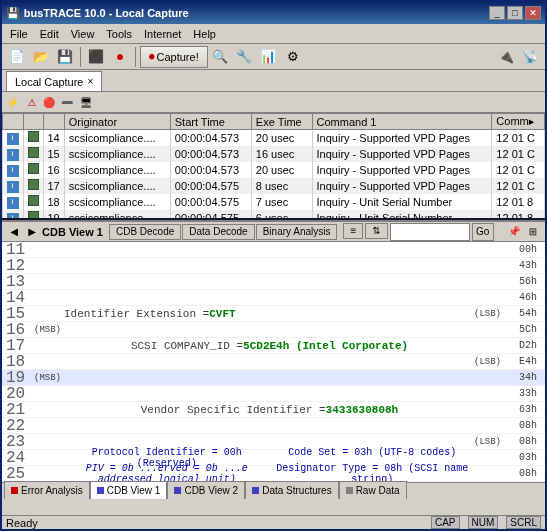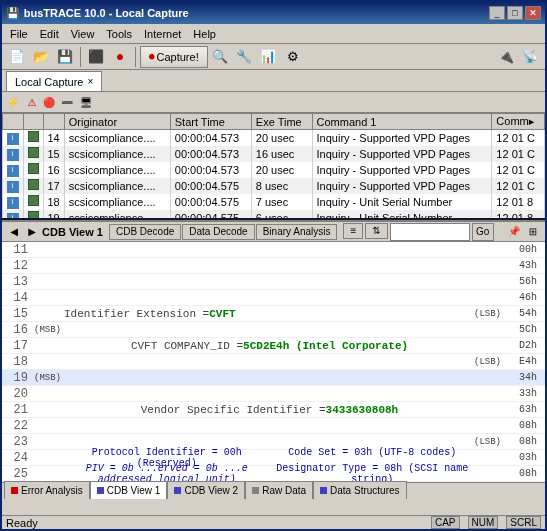--- a/index.html
+++ b/index.html
@@ -178,24 +178,24 @@
       display: flex;
       align-items: center;
       height: 16px;
       border-bottom: 1px solid #f0f0f0;
       padding: 0 4px;
     }
     .cdb-row.highlighted { background: #e0e8ff; }
     .line-num {
       width: 28px;
       color: #606060;
-      text-align: right;
+      text-align: left;
       padding-right: 6px;
       flex-shrink: 0;
-      font-size: 12px;
+      font-size: 16px;
     }
     .cdb-hex {
       width: 36px;
       text-align: right;
       color: #404040;
       font-size: 10px;
       padding-right: 4px;
     }
     .green-val { color: #008000; font-weight: bold; }
 
@@ -495,21 +495,21 @@
 
     <span style="flex:1;"></span>
 
     <span style="font-size:9px; width:30px; display:inline-block;"></span>
     <span class="cdb-hex">5Ch</span>
   </div>
           <div class="cdb-row">
     <span class="line-num">17</span>
 
     <span style="font-size:9px; width:30px; display:inline-block;"></span>
-    <span style="flex:1; text-align:center;"><span style="color:#404040;">CVFT COMPANY_ID =</span><span class="green-val">5CD2E4h (Intel Corporate)</span></span>
+    <span style="flex:1; text-align:center;"><span style="color:#404040;">SCSI COMPANY_ID =</span><span class="green-val">5CD2E4h (Intel Corporate)</span></span>
 
     <span style="font-size:9px; width:30px; display:inline-block;"></span>
     <span class="cdb-hex">D2h</span>
   </div>
           <div class="cdb-row">
     <span class="line-num">18</span>
 
     <span style="font-size:9px; width:30px; display:inline-block;"></span>
     <span style="flex:1;"></span>
     <span style="font-size:9px; color:#404040; margin-right:4px;">(LSB)</span>
@@ -598,26 +598,26 @@
   </div>
         <div class="bottom-tab active">
     <span class="tab-indicator" style="background:#4040c0; width:7px; height:7px; display:inline-block;"></span>
     <span>CDB View 1</span>
   </div>
         <div class="bottom-tab">
     <span class="tab-indicator" style="background:#4040c0; width:7px; height:7px; display:inline-block;"></span>
     <span>CDB View 2</span>
   </div>
         <div class="bottom-tab">
+    <span class="tab-indicator" style="background:#4040c0; width:7px; height:7px; display:inline-block;"></span>
+    <span>Data Structures</span>
+  </div>
+        <div class="bottom-tab">
     <span class="tab-indicator" style="background:#808080; width:7px; height:7px; display:inline-block;"></span>
     <span>Raw Data</span>
-  </div>
-        <div class="bottom-tab">
-    <span class="tab-indicator" style="background:#4040c0; width:7px; height:7px; display:inline-block;"></span>
-    <span>Data Structures</span>
   </div>
       </div>
 
     <div class="status-bar">
       <span class="status-left">Ready</span>
       <div class="status-right">
         <span class="status-cap">CAP</span>
         <span class="status-cap">NUM</span>
         <span class="status-cap">SCRL</span>
       </div>

